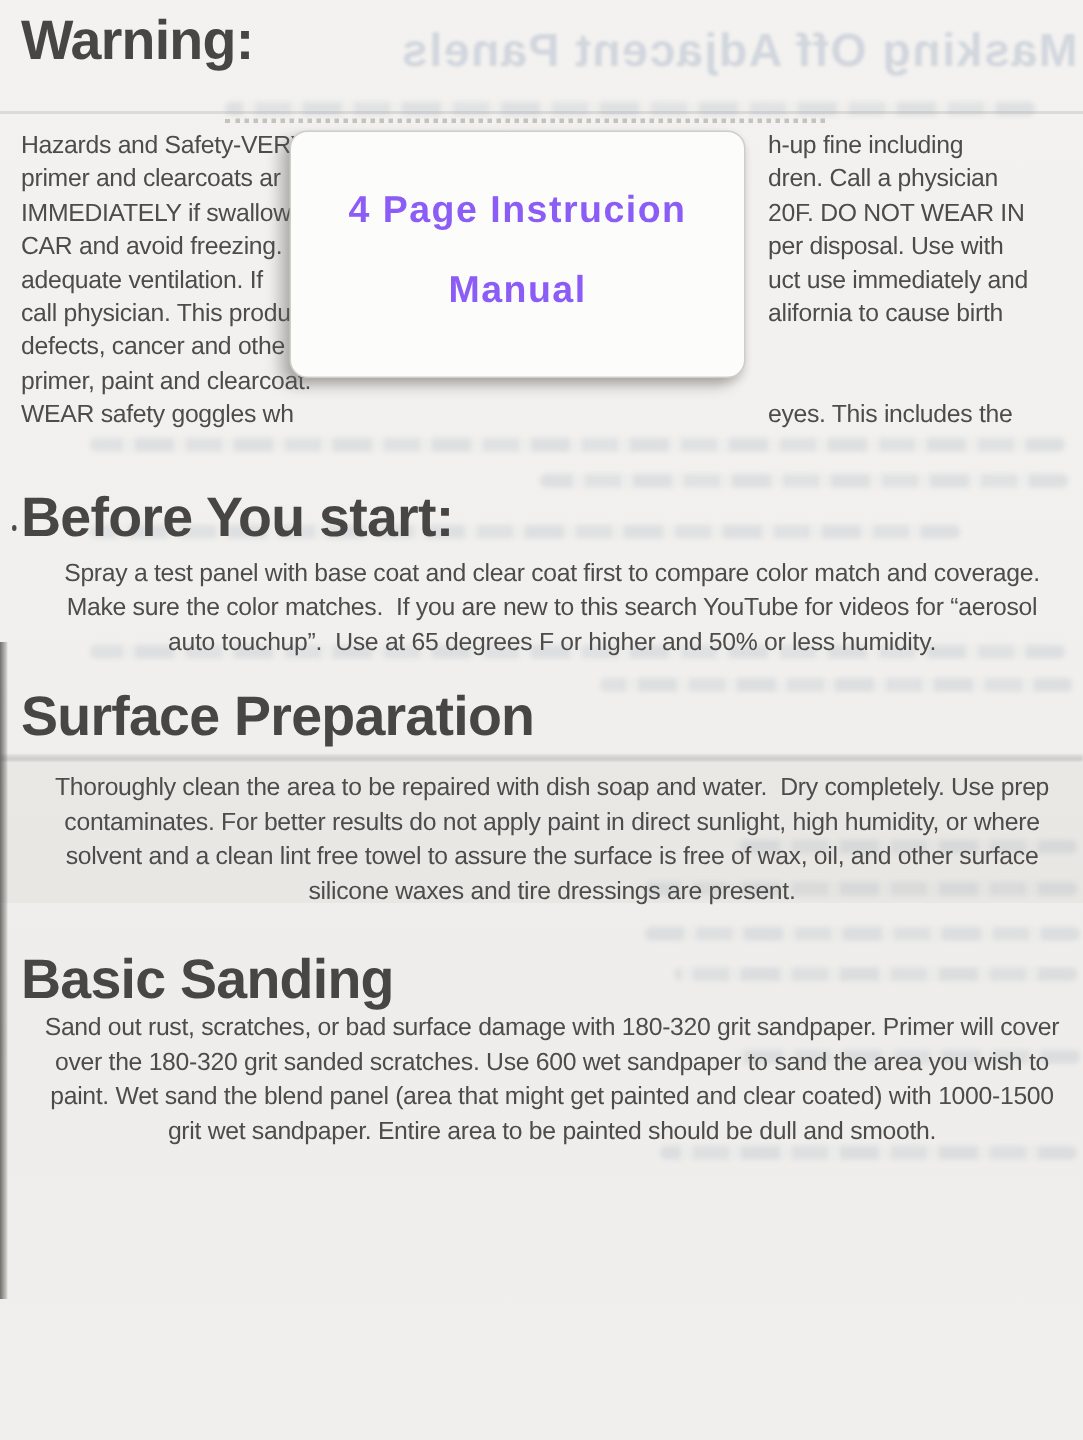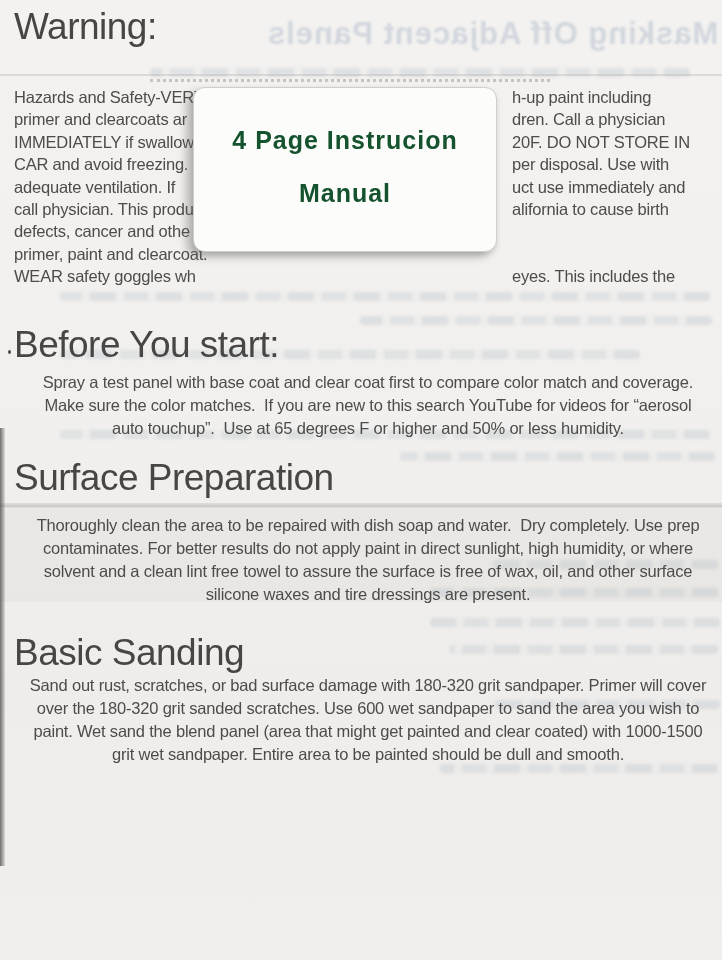--- a/index.html
+++ b/index.html
@@ -22,21 +22,21 @@
   .bleed-line {
     position:absolute; height:9px; border-radius:4px; z-index:0;
     background:repeating-linear-gradient(90deg,
       rgba(176,184,196,0.30) 0 26px, rgba(176,184,196,0.05) 26px 34px,
       rgba(176,184,196,0.26) 34px 58px, rgba(176,184,196,0.04) 58px 66px);
     filter:blur(1.7px); transform:scaleX(-1);
   }
 
   
   .heading {
-    position:absolute; left:14px; font-size:37px; font-weight:400;
+    position:absolute; left:14px; font-size:37px; font-weight:700;
     color:#474644; letter-spacing:-0.5px; white-space:pre; z-index:1;
   }
   .para { position:absolute; left:14px; z-index:1; }
   .pline {
     height:23px; line-height:23px; font-size:16.5px; letter-spacing:-0.2px;
     color:#4d4c4a; white-space:pre;text-align:center;
   }
   .wrow { position:relative; height:22.4px; line-height:22.4px; }
   .wleft, .wright {
     font-size:16.5px; letter-spacing:-0.2px; color:#4d4c4a; white-space:pre;
@@ -45,21 +45,21 @@
 
   
   .sticker {
     position:absolute; left:193px; top:87px; width:304px; height:165px;
     background:#fcfcfa; border:1px solid #cfcdc8; border-radius:12px;
     box-shadow:-7px 5px 9px rgba(95,93,88,0.38), 0 3px 5px rgba(120,118,112,0.22);
     z-index:5; display:flex; flex-direction:column; align-items:center;
     padding-top:38px; gap:24px;
   }
   .sticker-line {
-    font-size:25px; font-weight:700; letter-spacing:1px; color:#14532d;
+    font-size:25px; font-weight:700; letter-spacing:1px; color:#8b5cf6;
     white-space:pre;
   }
   .perforation {
     position:absolute; left:150px; top:79px; width:400px; height:0;
     border-top:3px dotted rgba(160,156,148,0.55); z-index:2;
   }
 
   
   .crease-top {
     position:absolute; left:0; top:74px; width:722px; height:2px;
@@ -108,29 +108,29 @@
   <div class="shade-band"></div>
   <div class="crease-mid"></div>
   <div class="edge-shadow"></div>
   <div class="stray-dot"></div>
 
   <div class="heading" style="top:6px;">Warning:</div>
 
   <div class="para" style="top:86px; width:700px;">
     <div class="wrow">
       <span class="wleft">Hazards and Safety-VERY</span>
-      <span class="wright">h-up paint including</span>
+      <span class="wright">h-up fine including</span>
     </div>
     <div class="wrow">
       <span class="wleft">primer and clearcoats ar</span>
       <span class="wright">dren. Call a physician</span>
     </div>
     <div class="wrow">
       <span class="wleft">IMMEDIATELY if swallow</span>
-      <span class="wright">20F. DO NOT STORE IN</span>
+      <span class="wright">20F. DO NOT WEAR IN</span>
     </div>
     <div class="wrow">
       <span class="wleft">CAR and avoid freezing.</span>
       <span class="wright">per disposal. Use with</span>
     </div>
     <div class="wrow">
       <span class="wleft">adequate ventilation. If</span>
       <span class="wright">uct use immediately and</span>
     </div>
     <div class="wrow">

